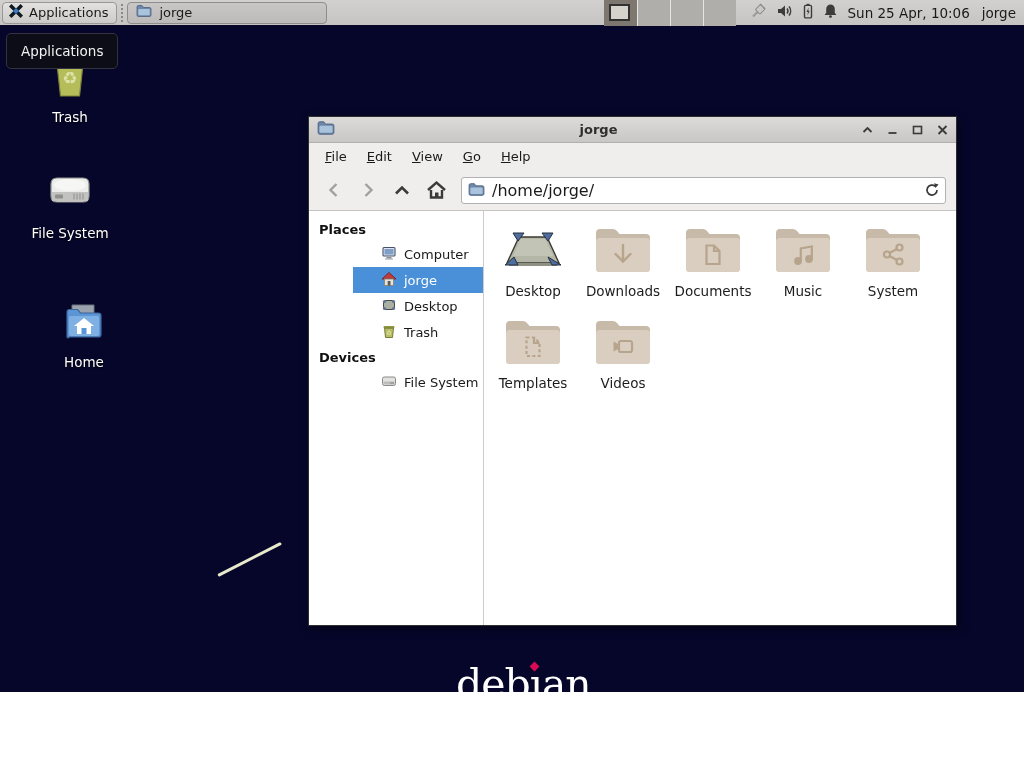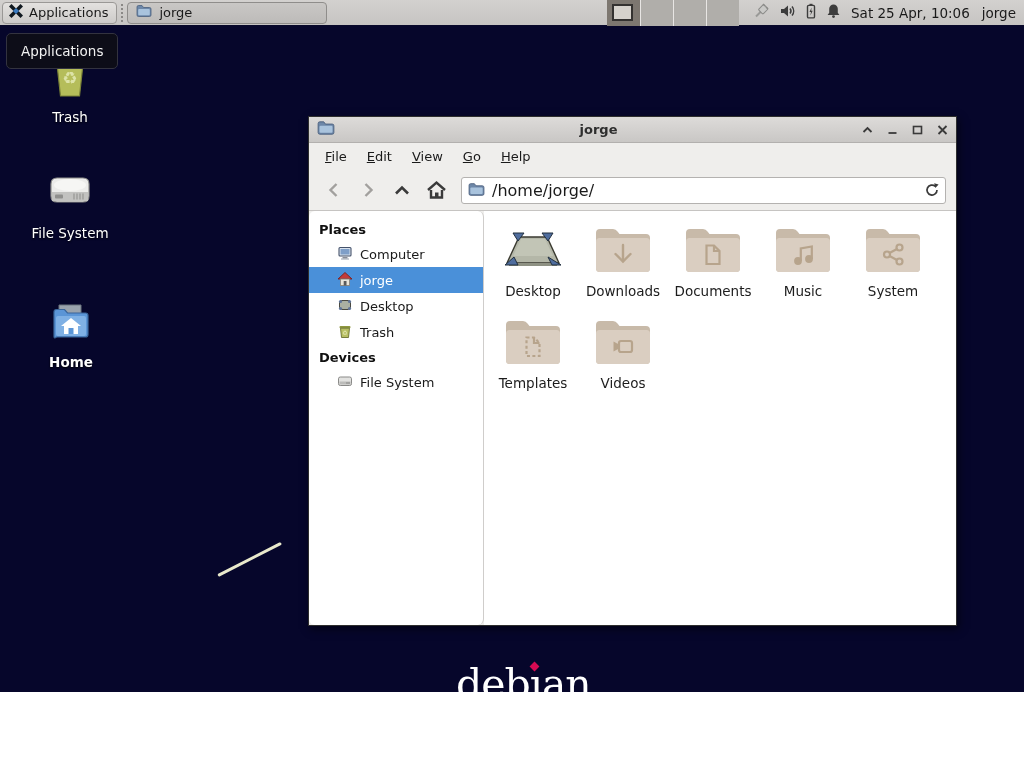--- a/index.html
+++ b/index.html
@@ -62,24 +62,24 @@
     display:flex; align-items:center; gap:4px; padding:0 10px; }
   .tool-btn { width:30px; height:30px; display:flex; align-items:center; justify-content:center;
     border-radius:3px; }
   .pathwrap { flex:1; position:relative; margin-left:6px; }
   .path-input { width:100%; height:27px; border:1px solid #b4b2b0; border-radius:3px;
     background:#fff; padding:0 30px 0 30px; font-family:inherit; font-size:16px; color:#1a1a1a; }
   .path-folder-icon { position:absolute; left:7px; top:5px; }
   .path-refresh { position:absolute; right:6px; top:5px; }
   .fm-body { flex:1; display:flex; min-height:0; }
   .sidebar { width:175px; background:#fff; border-right:1px solid #cfcdcb;
-    padding-top:6px; overflow:hidden;border-radius:6px; }
+    padding-top:6px; overflow:hidden; }
   .side-header { font-weight:bold; color:#111; padding:5px 10px 4px 10px; }
   .side-item { display:flex; align-items:center; gap:7px; height:26px; padding-left:28px;
-    color:#1a1a1a; }
+    color:#1a1a1a;margin-left:44px; }
   .side-item.selected { background:#4a90d9; color:#fff; }
   .files { flex:1; background:#fff; display:flex; flex-wrap:wrap; align-content:flex-start;
     padding:12px 6px; column-gap:4px; row-gap:16px; }
   .file-item { width:86px; display:flex; flex-direction:column; align-items:center; gap:3px; }
   .file-item .flbl { font-size:13.5px; color:#1c1c1c; }
   .statusbar { height:29px; background:#f3f2f1; border-top:1px solid #cfcdcb;
     display:flex; align-items:center; padding:0 12px; color:#2b2b2b; }
 
   
   #debian { position:absolute; left:456px; top:660px; color:#fff;
@@ -155,21 +155,21 @@
           <polygon points="6.6,4.5 4.5,9 6,9 5.4,12.5 7.7,7.8 6.2,7.8" fill="#3c3c3c"></polygon>
         </svg>
       </span>
       <span>
         <svg width="15" height="16" viewBox="0 0 15 16">
           <path d="M7.5 1.5 a4.3 4.3 0 0 1 4.3 4.3 V9.8 L13.4 12 H1.6 L3.2 9.8 V5.8 A4.3 4.3 0 0 1 7.5 1.5 Z" fill="#3c3c3c"></path>
           <circle cx="7.5" cy="13.6" r="1.4" fill="#3c3c3c"></circle>
         </svg>
       </span>
     </div>
-    <span class="clock">Sat 25 Apr, 10:06</span>
+    <span class="clock">Sun 25 Apr, 10:06</span>
     <span class="panel-user">jorge</span>
   </div>
 
   <div id="app-tooltip">
     <span>Applications</span>
   </div>
 
   <div class="desk-icon" style="left:22px; top:50px;">
     <span>
       <svg width="48" height="50" viewBox="0 0 48 50">
@@ -193,21 +193,21 @@
           <line x1="28" y1="25.5" x2="28" y2="31.5"></line>
             <line x1="31" y1="25.5" x2="31" y2="31.5"></line>
           <line x1="34" y1="25.5" x2="34" y2="31.5"></line>
             <line x1="37" y1="25.5" x2="37" y2="31.5"></line>
         </g>
       </svg>
     </span>
     <span class="lbl">File System</span>
   </div>
 
-  <div class="desk-icon" style="left:23px; top:297px;font-weight:bold;">
+  <div class="desk-icon" style="left:36px; top:297px;">
     <span>
       <svg width="48" height="48" viewBox="0 0 48 48">
         <path d="M12 8 h22 v28 h-22 z" fill="#9aa3ad" stroke="#6b747e" stroke-width="1"></path>
         <path d="M7 15 q0-2.5 2.5-2.5 h8 l3 3.5 h18 q2.5 0 2.5 2.5 v19 q0 2.5-2.5 2.5 h-29 Q7 42 7 39.5 Z" fill="#5b95d6" stroke="#3a6599" stroke-width="1.2"></path>
         <rect x="9" y="19" width="30" height="20" rx="2" fill="#7fb0e4"></rect>
         <polygon points="24,21 14,29 34,29" fill="#fff"></polygon>
         <rect x="17" y="28" width="14" height="9" fill="#fff"></rect>
         <rect x="21.5" y="31" width="5" height="6" fill="#5b95d6"></rect>
       </svg>
     </span>

